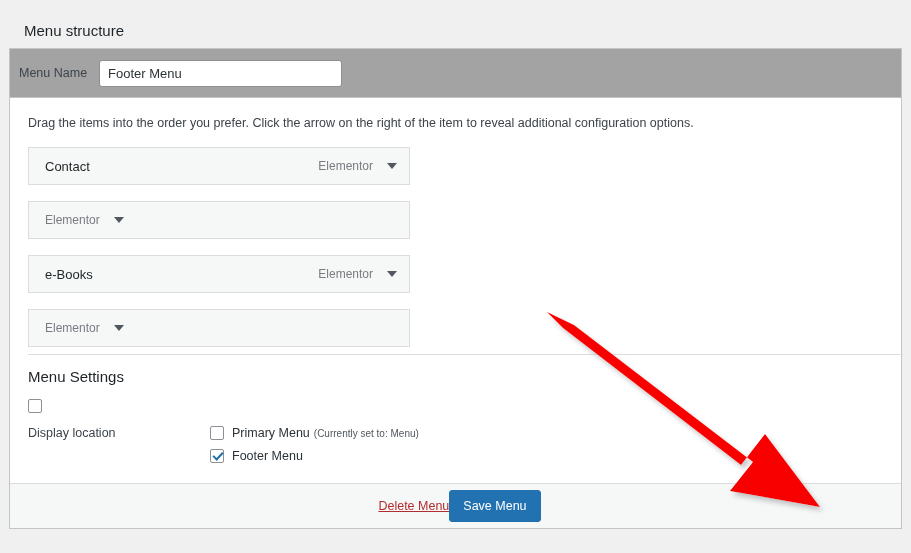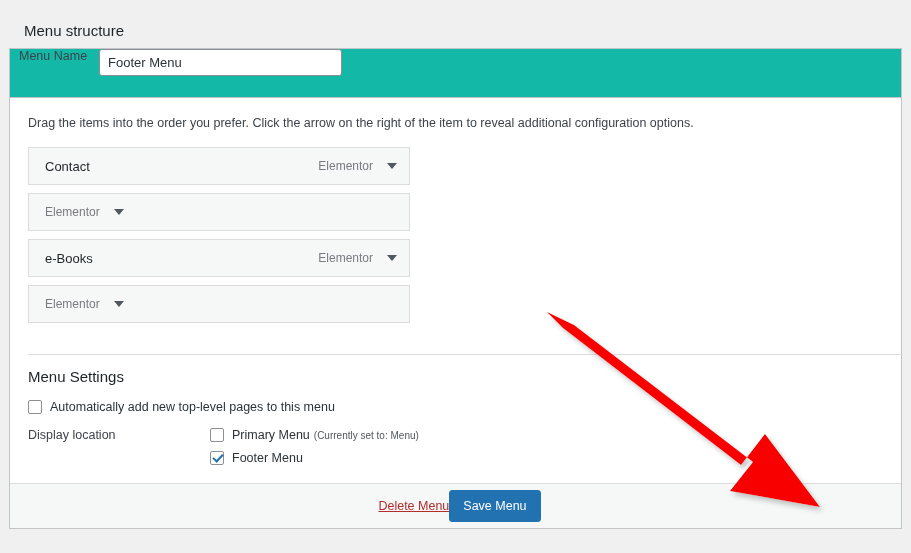--- a/index.html
+++ b/index.html
@@ -35,23 +35,24 @@
     width: 893px;
     height: 481px;
     background: #ffffff;
     border: 1px solid #c3c4c7;
     box-sizing: border-box;
   }
 
   
   #menu-name-row {
     height: 49px;
-    background: #14b8a6;
+    background: #a3a3a3;
     border-bottom: 1px solid #c3c4c7;
     display: flex;
+    align-items: center;
     padding-left: 9px;
     box-sizing: border-box;
   }
   #menu-name-label {
     font-size: 12.5px;
     color: #3c434a;
     margin-right: 12px;
   }
   #menu-name-input {
     width: 243px;
@@ -79,21 +80,21 @@
   
   #menu-items-list {
     margin: 0;
     padding: 16px 0 0 18px;
     list-style: none;
     width: 382px;
     box-sizing: content-box;
   }
   .menu-item-row {
     height: 38px;
-    margin-bottom: 8px;
+    margin-bottom: 16px;
     background: #f6f7f7;
     border: 1px solid #dcdcde;
     box-sizing: border-box;
     display: flex;
     align-items: center;
     padding: 0 10px 0 16px;
     cursor: move;
   }
   .menu-item-title {
     font-size: 13px;
@@ -282,21 +283,20 @@
 
   <div id="settings-divider"></div>
 
   <div id="menu-settings">
     <h3 id="menu-settings-title">Menu Settings</h3>
 
     <div class="settings-row">
       <div class="settings-controls">
         <div class="checkbox-line">
           <span class="cb"></span>
-          <span class="cb-label">Automatically add new top-level pages to this menu</span>
         </div>
       </div>
     </div>
 
     <div class="settings-row">
       <div class="settings-label">Display location</div>
       <div class="settings-controls">
         <div class="checkbox-line">
           <span class="cb"></span>
           <span class="cb-label">Primary Menu</span>

